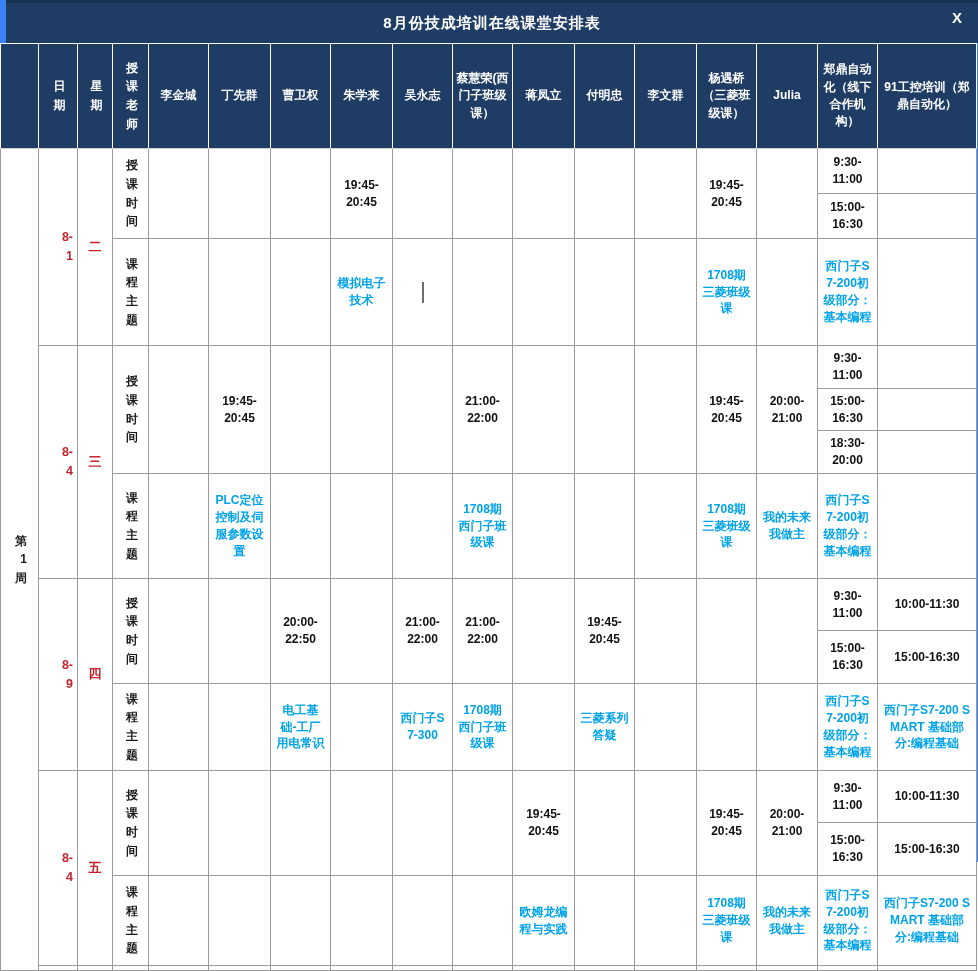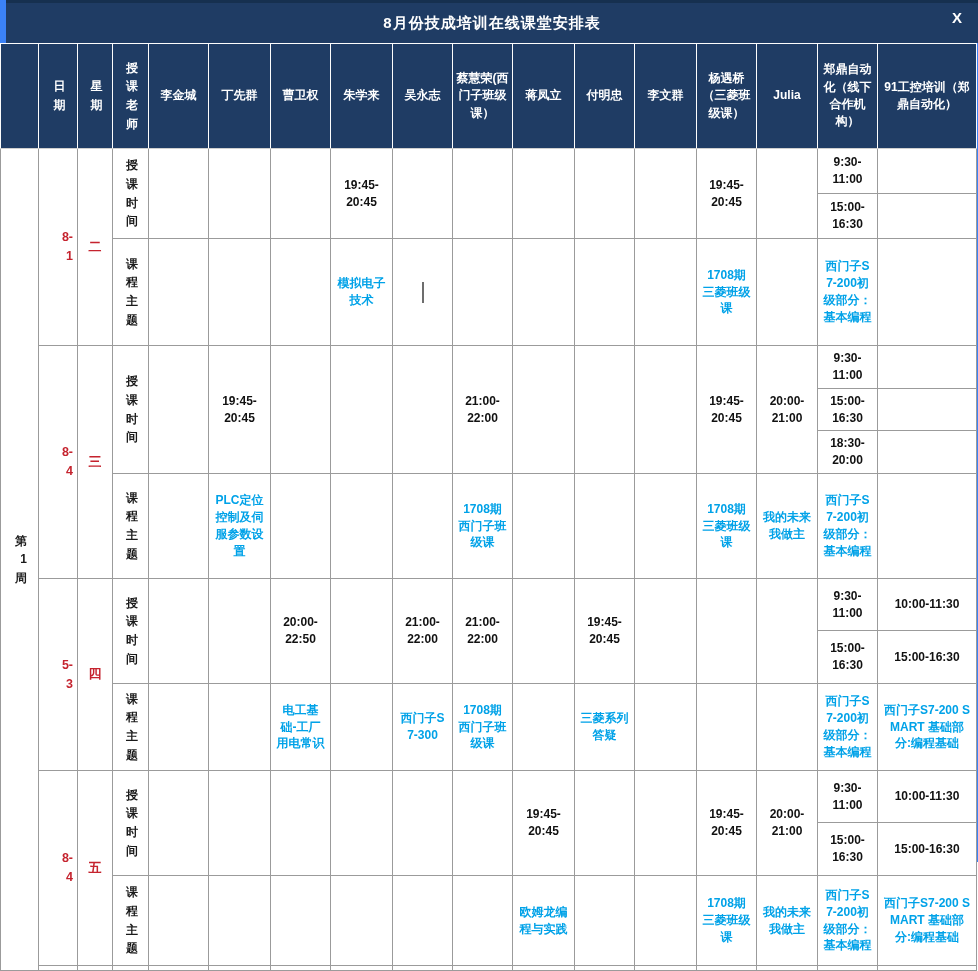--- a/index.html
+++ b/index.html
@@ -179,21 +179,21 @@
           <td class="topiccell">1708期西门子班级课</td>
           <td class="topiccell"></td>
           <td class="topiccell"></td>
           <td class="topiccell"></td>
           <td class="topiccell">1708期三菱班级课</td>
           <td class="topiccell">我的未来我做主</td>
           <td class="topiccell">西门子S7-200初级部分：基本编程</td>
           <td class="topiccell"></td>
         </tr>
         <tr style="height: 52px;">
-          <td class="bluecell" rowspan="3"><span class="datetext">5-3</span></td>
+          <td class="bluecell" rowspan="3"><span class="datetext">8-9</span></td>
           <td class="bluecell" rowspan="3"><span class="weekdaytext">四</span></td>
           <td class="labelcell" rowspan="2"><span class="vtext">授课时间</span></td>
           <td class="timecell" rowspan="2"></td>
           <td class="timecell" rowspan="2"></td>
           <td class="timecell" rowspan="2">20:00-22:50</td>
           <td class="timecell" rowspan="2"></td>
           <td class="timecell" rowspan="2">21:00-22:00</td>
           <td class="timecell" rowspan="2">21:00-22:00</td>
           <td class="timecell" rowspan="2"></td>
           <td class="timecell" rowspan="2">19:45-20:45</td>

